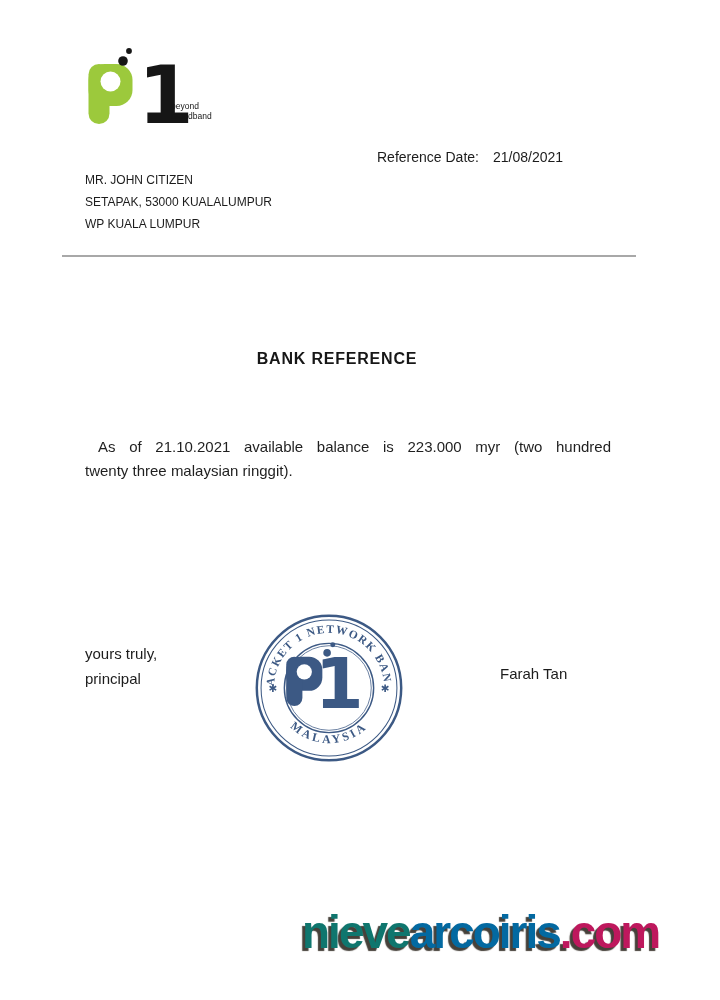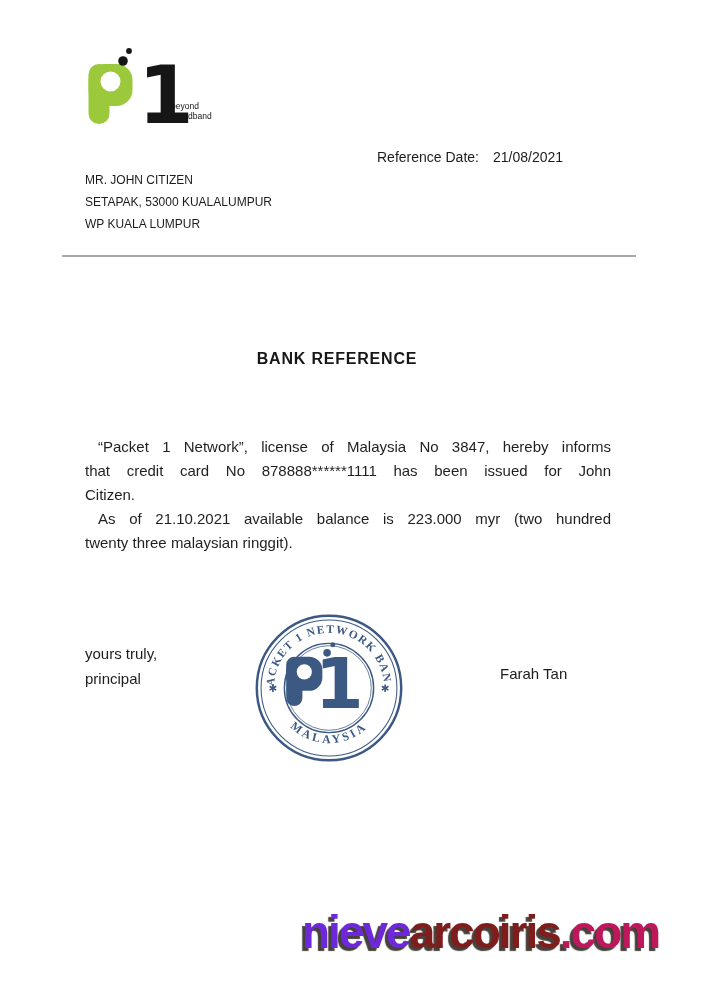--- a/index.html
+++ b/index.html
@@ -26,22 +26,22 @@
   .bline.first{text-indent:13px;}
   
   .closing{position:absolute;left:85px;top:641px;font-size:15px;line-height:25px;}
   .signame{position:absolute;left:500px;top:665px;font-size:15px;}
   
   .stamp{position:absolute;left:253px;top:612px;width:152px;height:152px;opacity:.93;}
   
   .watermark{position:absolute;left:302px;top:905px;font-size:46px;font-weight:bold;
              letter-spacing:-2px;white-space:nowrap;
              text-shadow:-3px 3px 1px #46413a;}
-  .wm-1{color:#6d28d9;}
-  .wm-2{color:#7f1d1d;}
+  .wm-1{color:#0f766e;}
+  .wm-2{color:#0369a1;}
   .wm-3{color:#be185d;}
 </style>
 </head>
 <body>
 
 <div class="page">
 
   <svg class="logo" viewBox="0 0 132 84" xmlns="http://www.w3.org/2000/svg">
     <g>
       <rect x="0.5" y="19" width="44" height="42" rx="16" fill="#9cc93c"></rect>
@@ -65,25 +65,20 @@
     <div>MR. JOHN CITIZEN</div>
     <div>SETAPAK, 53000 KUALALUMPUR</div>
     <div>WP KUALA LUMPUR</div>
   </div>
 
   <div class="divider"></div>
 
   <div class="title">BANK REFERENCE</div>
 
   <div class="body">
-    <div>
-      <div class="bline just first">“Packet 1 Network”, license of Malaysia No 3847, hereby informs</div>
-      <div class="bline just">that credit card No 878888******1111 has been issued for John</div>
-      <div class="bline">Citizen.</div>
-    </div>
     <div>
       <div class="bline just first">As of 21.10.2021 available balance is 223.000 myr (two hundred</div>
       <div class="bline">twenty three malaysian ringgit).</div>
     </div>
   </div>
 
   <div class="closing">
     <div>yours truly,</div>
     <div>principal</div>
   </div>

